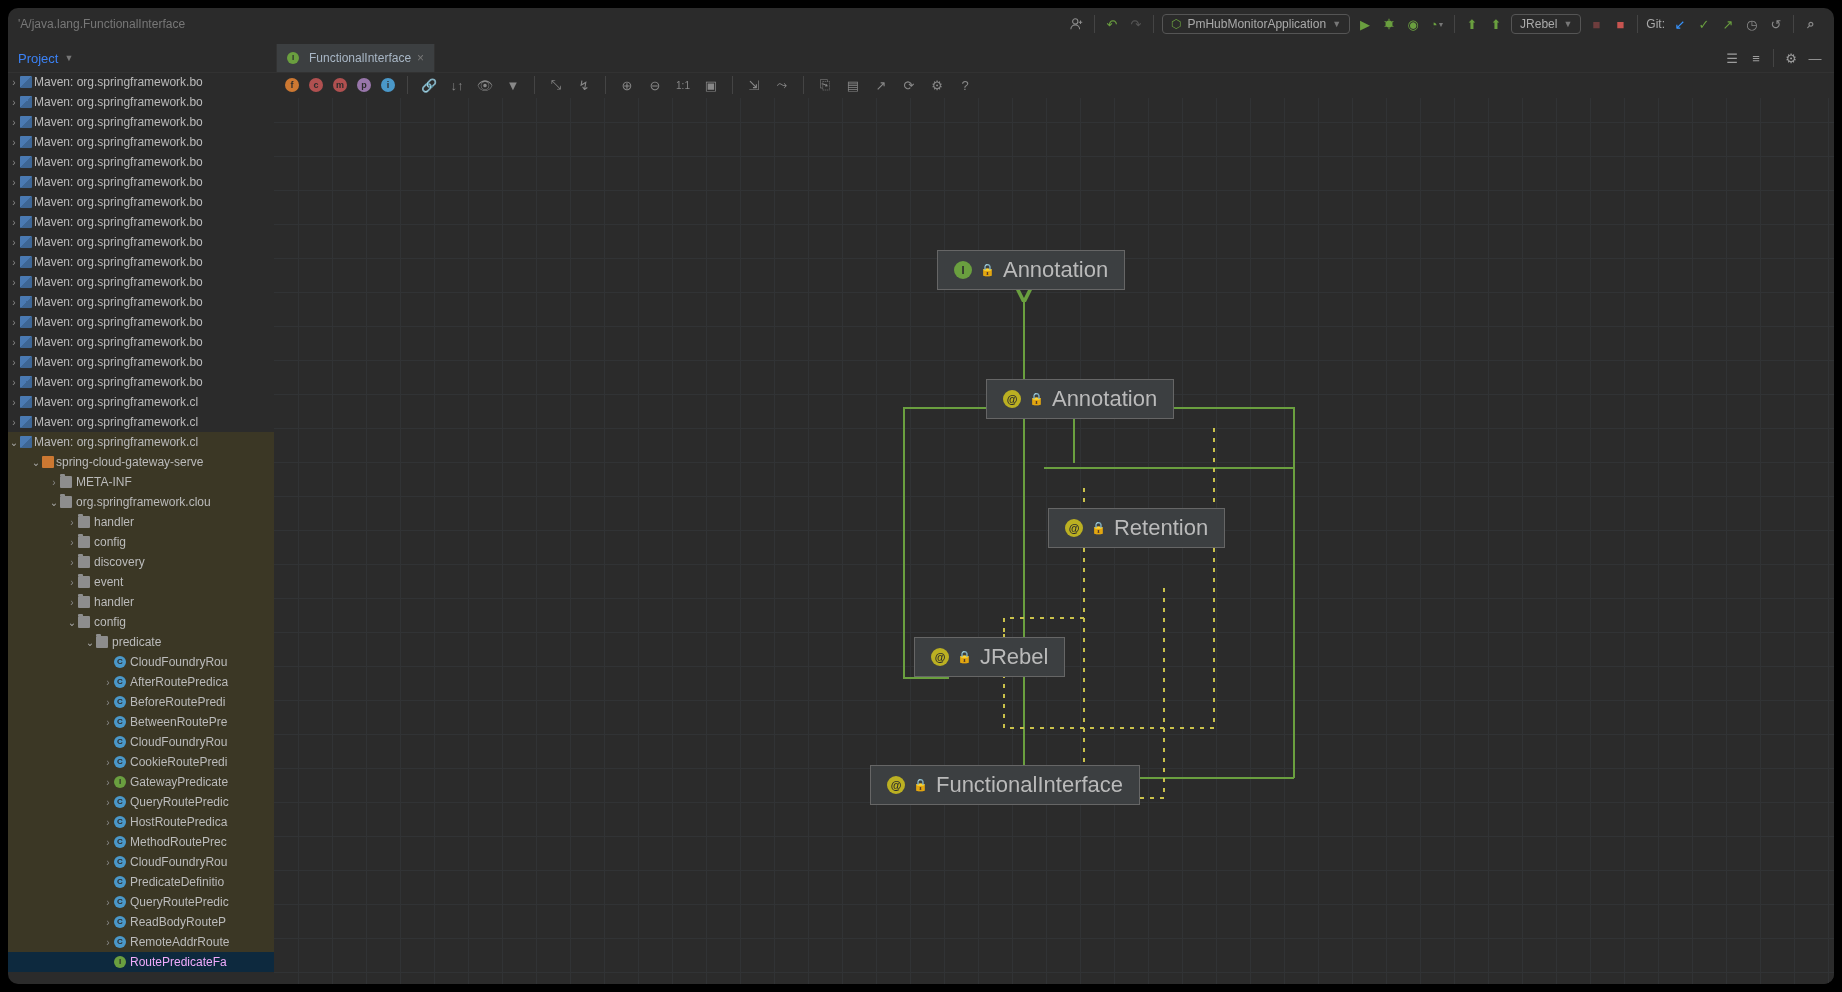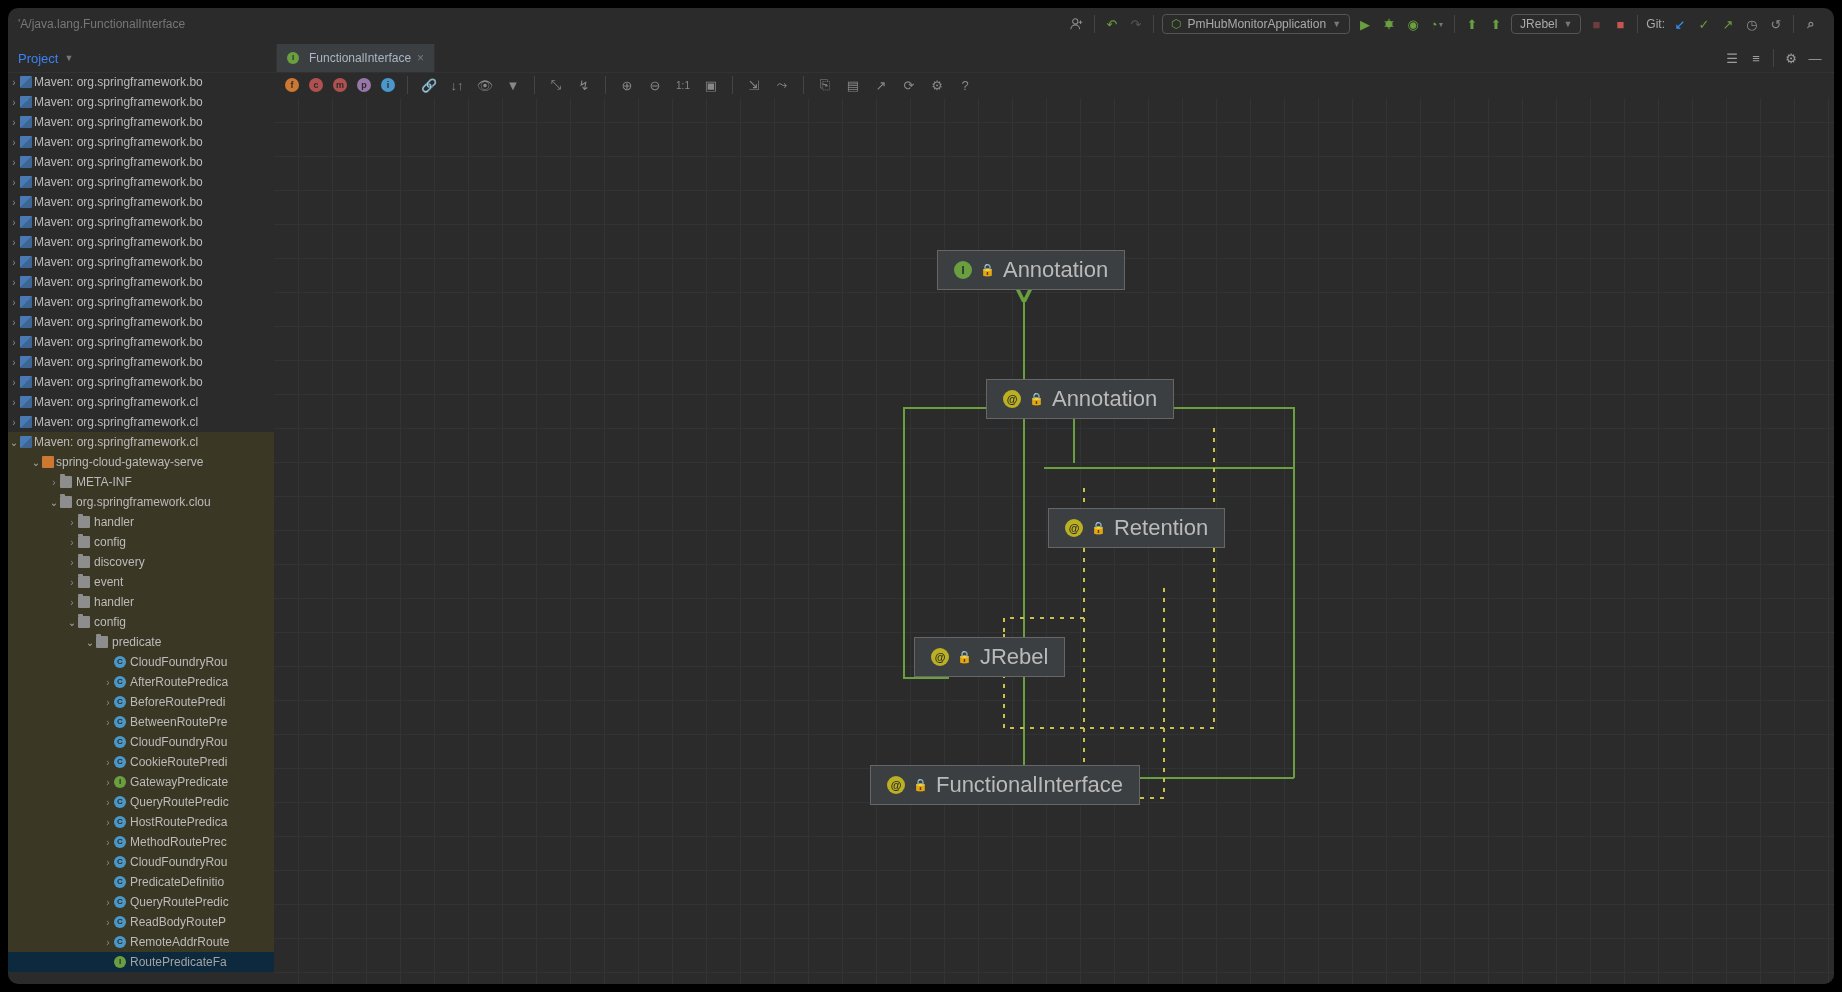--- a/index.html
+++ b/index.html
@@ -21,21 +21,21 @@
 .circ{width:14px;height:14px;border-radius:50%;display:inline-block;text-align:center;font-size:9px;line-height:14px;color:#2b2b2b;font-weight:bold;}
 .tree{position:absolute;top:64px;left:0;width:266px;bottom:0;overflow:hidden;}
 .row{display:flex;align-items:center;height:20px;white-space:nowrap;cursor:pointer;}
 .chev{width:12px;text-align:center;color:#888;font-size:10px;}
 .mod{width:12px;height:12px;background:linear-gradient(135deg,#4a7ab3 50%,#3e6694 50%);border-radius:1px;margin-right:2px;display:inline-block;}
 .fldr{width:12px;height:12px;background:#8d8d8d;border-radius:1px;margin-right:4px;}
 .fldr:before{content:"";display:block;width:5px;height:2px;background:#8d8d8d;position:relative;top:-2px;border-radius:1px 1px 0 0;}
 .jico{width:12px;height:12px;border-radius:50%;margin-right:4px;font-size:8px;line-height:12px;text-align:center;color:#2b2b2b;font-weight:bold;}
 .lbl{color:#bbb;font-size:12px;}
 .sel{background:#0d293e;}
-.sel .lbl{color:#a3a3a3;}
+.sel .lbl{color:#f0abfc;}
 .hl{background:#3b3725;}
 .canvas{position:absolute;top:90px;left:266px;right:0;bottom:0;background:#2b2b2b;
  background-image:linear-gradient(#313335 1px,transparent 1px),linear-gradient(90deg,#313335 1px,transparent 1px);
  background-size:34px 34px;background-position:-10px -10px;}
 .node{position:absolute;display:flex;align-items:center;gap:8px;padding:6px 16px;background:#3c3f41;border:1px solid #666;font-size:22px;color:#bababa;}
 .nicon{width:18px;height:18px;border-radius:50%;font-size:11px;line-height:18px;text-align:center;font-weight:bold;color:#2b2b2b;}
 .lock{color:#888;font-size:12px;}
 svg.diagram{position:absolute;inset:0;width:100%;height:100%;}
 </style>
 </head>

